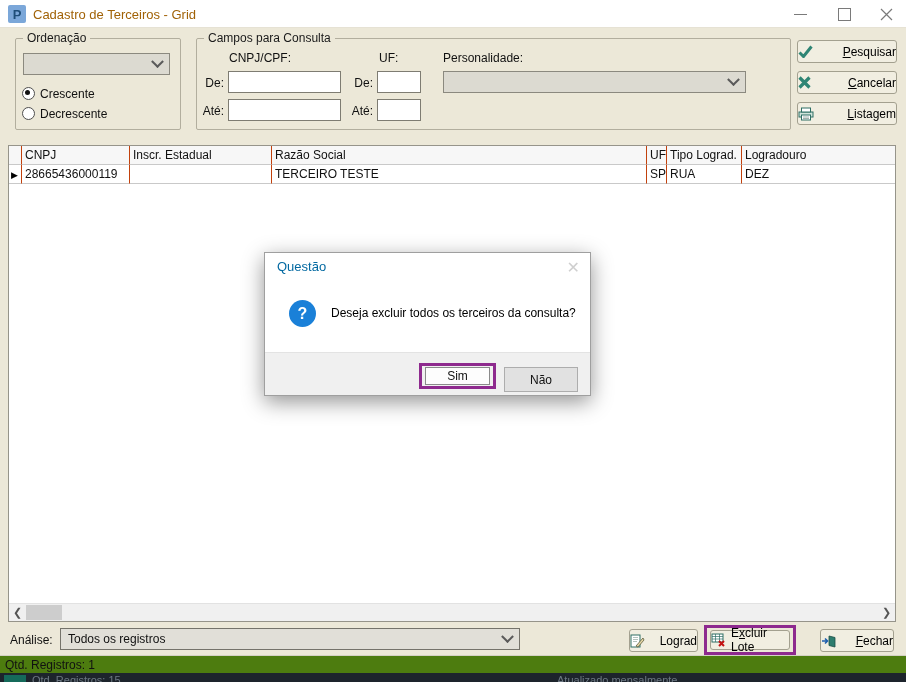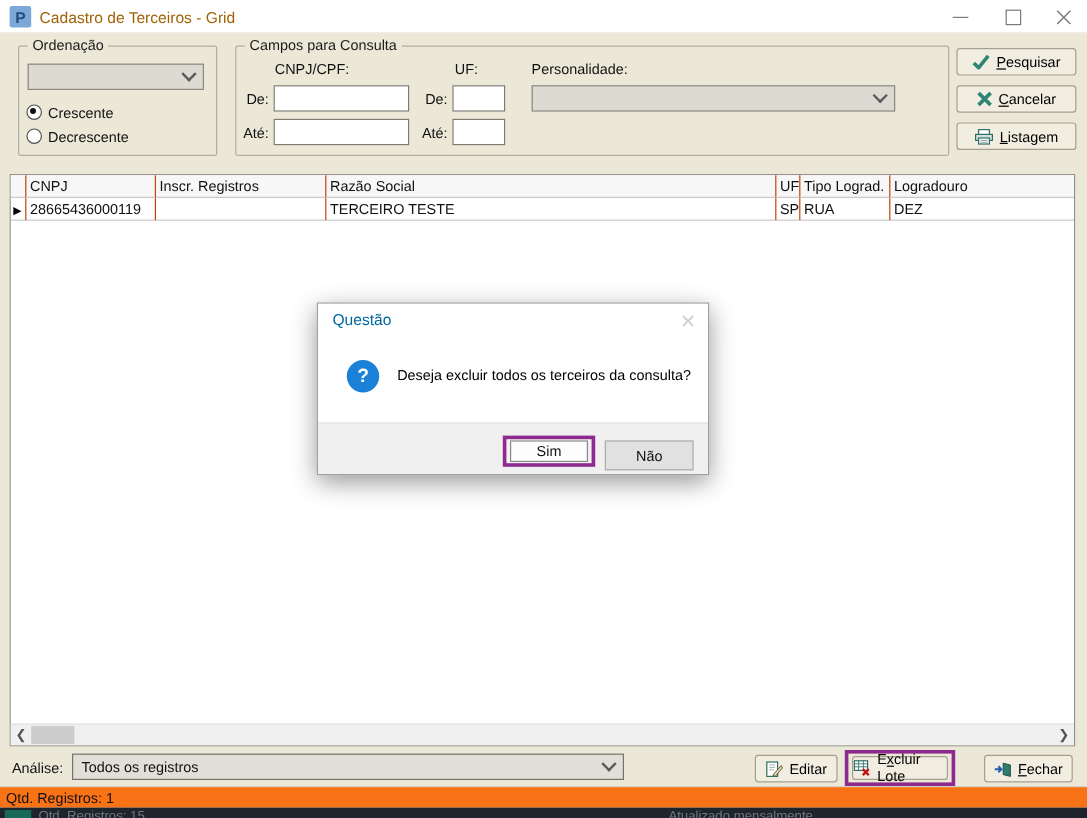--- a/index.html
+++ b/index.html
@@ -22,38 +22,38 @@
   .lbl { position:absolute; font-size:12px; color:#111; white-space:nowrap; }
   .lbl.r { text-align:right; }
   .tin { position:absolute; background:#fff; border:1px solid #7e7c72; font-size:12px; padding:0 3px; box-sizing:border-box; font-family:inherit; outline:none; }
   .combo { position:absolute; background:#dcdad1; border:1px solid #8b897f; box-sizing:border-box;
            display:flex; align-items:center; justify-content:space-between; padding:0 7px; font-size:12px; color:#111; }
   .chev { width:7px; height:7px; border-right:2px solid #5a5a5a; border-bottom:2px solid #5a5a5a; transform:rotate(45deg) translate(-2px,-2px); }
   .radio { position:absolute; width:13px; height:13px; border:1px solid #4f4f4f; border-radius:50%; background:#fff; box-sizing:border-box; }
   .radio.sel::after { content:""; position:absolute; left:2px; top:2px; width:5px; height:5px; border-radius:50%; background:#111; }
   
   .btn { position:absolute; background:#f1eee1; border:1px solid #a3a08f; border-radius:3px;
-         display:flex; align-items:center; justify-content:center; gap:5px; font-size:12px; color:#000; box-sizing:border-box; cursor:default; }
+         display:flex; align-items:center; justify-content:space-between; gap:5px; font-size:12px; color:#000; box-sizing:border-box; cursor:default; }
   .key { text-decoration:underline; }
   
   .grid { position:absolute; left:8px; top:145px; width:888px; height:477px; background:#fff; border:1px solid #96948a; box-sizing:border-box; }
   .ghead, .grow { display:flex; height:19px; font-size:12px; }
   .ghead { background:#f7f7f7; }
   .gcell { border-right:1px solid #c2410c; padding:2px 0 0 3px; box-sizing:border-box; overflow:hidden; white-space:nowrap; }
   .ghead .gcell { border-bottom:1px solid #c9c9c9; }
   .grow .gcell { border-bottom:1px solid #c9c9c9; }
   .c0{width:13px; padding-left:2px;} .c1{width:108px;} .c2{width:142px;} .c3{width:375px;} .c4{width:20px;} .c5{width:75px;} .c6{flex:1; border-right:none;}
   .tri { font-size:9px; line-height:13px; color:#000; }
   .hscroll { position:absolute; left:0px; right:0px; bottom:0px; height:17px; background:#f0f0f0; border-top:1px solid #e2e2e2; }
   .sb-arrow { position:absolute; top:1px; width:15px; height:15px; display:flex; align-items:center; justify-content:center; color:#555; font-size:11px; }
   .sb-thumb { position:absolute; left:17px; top:1px; width:36px; height:15px; background:#cdcdcd; }
   
   .footer-combo { background:#e1dfd8; border:1px solid #75736b; }
   
-  .statusbar { position:absolute; left:0; top:655px; width:906px; height:18px; background:#f97316; border-top:1px solid #d4d1c4; box-sizing:border-box; }
+  .statusbar { position:absolute; left:0; top:655px; width:906px; height:18px; background:#4d7c0f; border-top:1px solid #d4d1c4; box-sizing:border-box; }
   .status-text { position:absolute; left:5px; top:2px; font-size:12px; color:#111; }
   .darkstrip { position:absolute; left:0; top:673px; width:906px; height:9px; background:#1d242c; overflow:hidden; }
   .teal-block { position:absolute; left:4px; top:2px; width:22px; height:7px; background:#156a5a; }
   .frag { position:absolute; top:1px; font-size:11px; color:#6d7884; white-space:nowrap; }
   
   .overlay-shadow { position:absolute; left:264px; top:252px; width:327px; height:144px; box-shadow:0 6px 20px rgba(0,0,0,.42); }
   .dialog { position:absolute; left:264px; top:252px; width:327px; height:144px; background:#fff; border:1px solid #9f9f9f; box-sizing:border-box; }
   .dlg-title { position:absolute; left:12px; top:6px; font-size:13px; color:#0369a1; }
   .dlg-close { position:absolute; right:10px; top:5px; font-size:16px; color:#cfcfcf; }
   .q-icon { position:absolute; left:24px; top:47px; width:27px; height:27px; border-radius:50%; background:#1a80d8; color:#fff;
@@ -142,21 +142,21 @@
       <rect x="3.5" y="8" width="9" height="5" fill="#ffffff" stroke="#2e6e64"></rect>
       <path d="M5 10 h6 M5 11.5 h6" stroke="#7b8f89" stroke-width=".7"></path>
     </svg>
     <span><span></span><span class="key">L</span><span>istagem</span></span>
   </div>
 
   <div class="grid">
     <div class="ghead">
       <div class="gcell c0"></div>
       <div class="gcell c1">CNPJ</div>
-      <div class="gcell c2">Inscr. Registros</div>
+      <div class="gcell c2">Inscr. Estadual</div>
       <div class="gcell c3">Razão Social</div>
       <div class="gcell c4">UF</div>
       <div class="gcell c5">Tipo Lograd.</div>
       <div class="gcell c6">Logradouro</div>
     </div>
     <div class="grow">
       <div class="gcell c0"><span class="tri">▶</span></div>
       <div class="gcell c1">28665436000119</div>
       <div class="gcell c2"></div>
       <div class="gcell c3">TERCEIRO TESTE</div>
@@ -176,21 +176,21 @@
     <span>Todos os registros</span>
     <span class="chev"></span>
   </div>
 
   <div class="btn" style="left:629px; top:629px; width:69px; height:23px;">
     <svg class="ico" width="15" height="14" viewBox="0 0 15 14">
       <rect x="1" y="1" width="9" height="12" fill="#ffffff" stroke="#2e6e64"></rect>
       <path d="M3 3.5 h5 M3 5.5 h5 M3 7.5 h4" stroke="#9fb3ac" stroke-width=".8"></path>
       <path d="M6 12 L13 4 L14 6 L8 13 Z" fill="#e8d8a8" stroke="#5b5b3a" stroke-width=".8"></path>
     </svg>
-    <span>Editar</span>
+    <span>Lograd</span>
   </div>
 
   <div class="purple-box" style="left:704px; top:625px; width:92px; height:30px;">
     <div class="btn" style="position:relative; width:80px; height:20px;">
       <svg class="ico" width="15" height="14" viewBox="0 0 15 14">
         <rect x="1" y="1" width="11" height="8" fill="#ffffff" stroke="#2e6e64"></rect>
         <path d="M1 3.5 h11 M1 6 h11 M4.5 1 v8 M8.5 1 v8" stroke="#2e6e64" stroke-width=".7"></path>
         <path d="M8 8 L13 13 M13 8 L8 13" stroke="#c41212" stroke-width="2"></path>
       </svg>
       <span><span>E</span><span class="key">x</span><span>cluir Lote</span></span>

